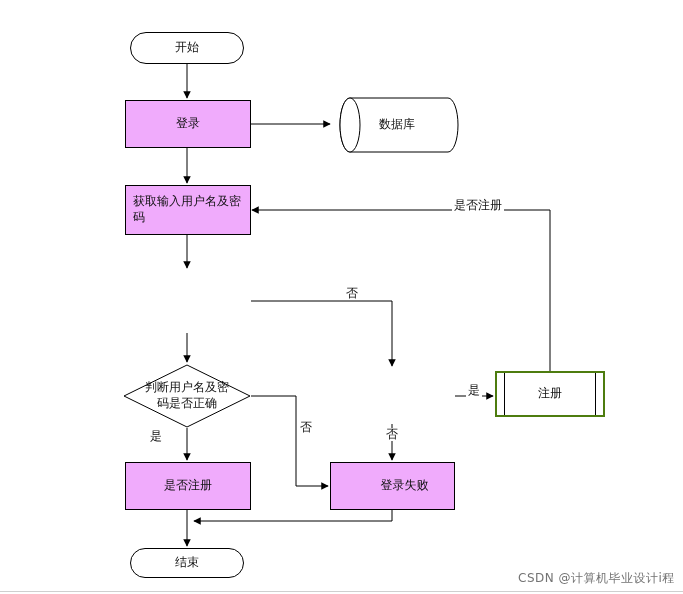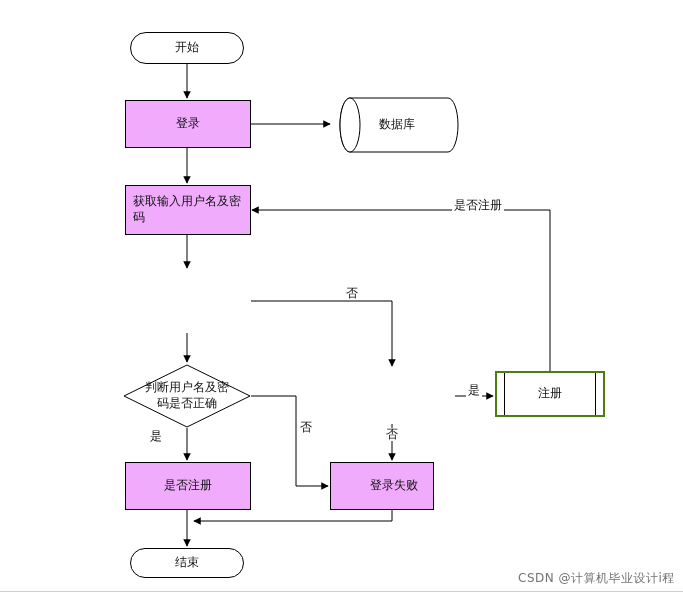--- a/index.html
+++ b/index.html
@@ -152,21 +152,21 @@
 
 
   <div class="node predef" style="left:495px;top:371px;width:110px;height:46px;">
     <span>注册</span>
   </div>
 
   <div class="node rect" style="left:125px;top:462px;width:126px;height:48px;">
     <span>是否注册</span>
   </div>
 
-  <div class="node rect" style="left:330px;top:462px;width:104px;height:48px;padding-left:24px;">
+  <div class="node rect" style="left:330px;top:462px;width:125px;height:48px;padding-left:24px;">
     <span>登录失败</span>
   </div>
 
   <div class="node terminal" style="left:130px;top:548px;width:114px;height:30px;justify-content:center;">
     <span>结束</span>
   </div>
 
   <span class="edge-label" style="left:344px;top:287px;">否</span>
   <span class="edge-label" style="left:452px;top:199px;">是否注册</span>
   <span class="edge-label" style="left:148px;top:430px;">是</span>

